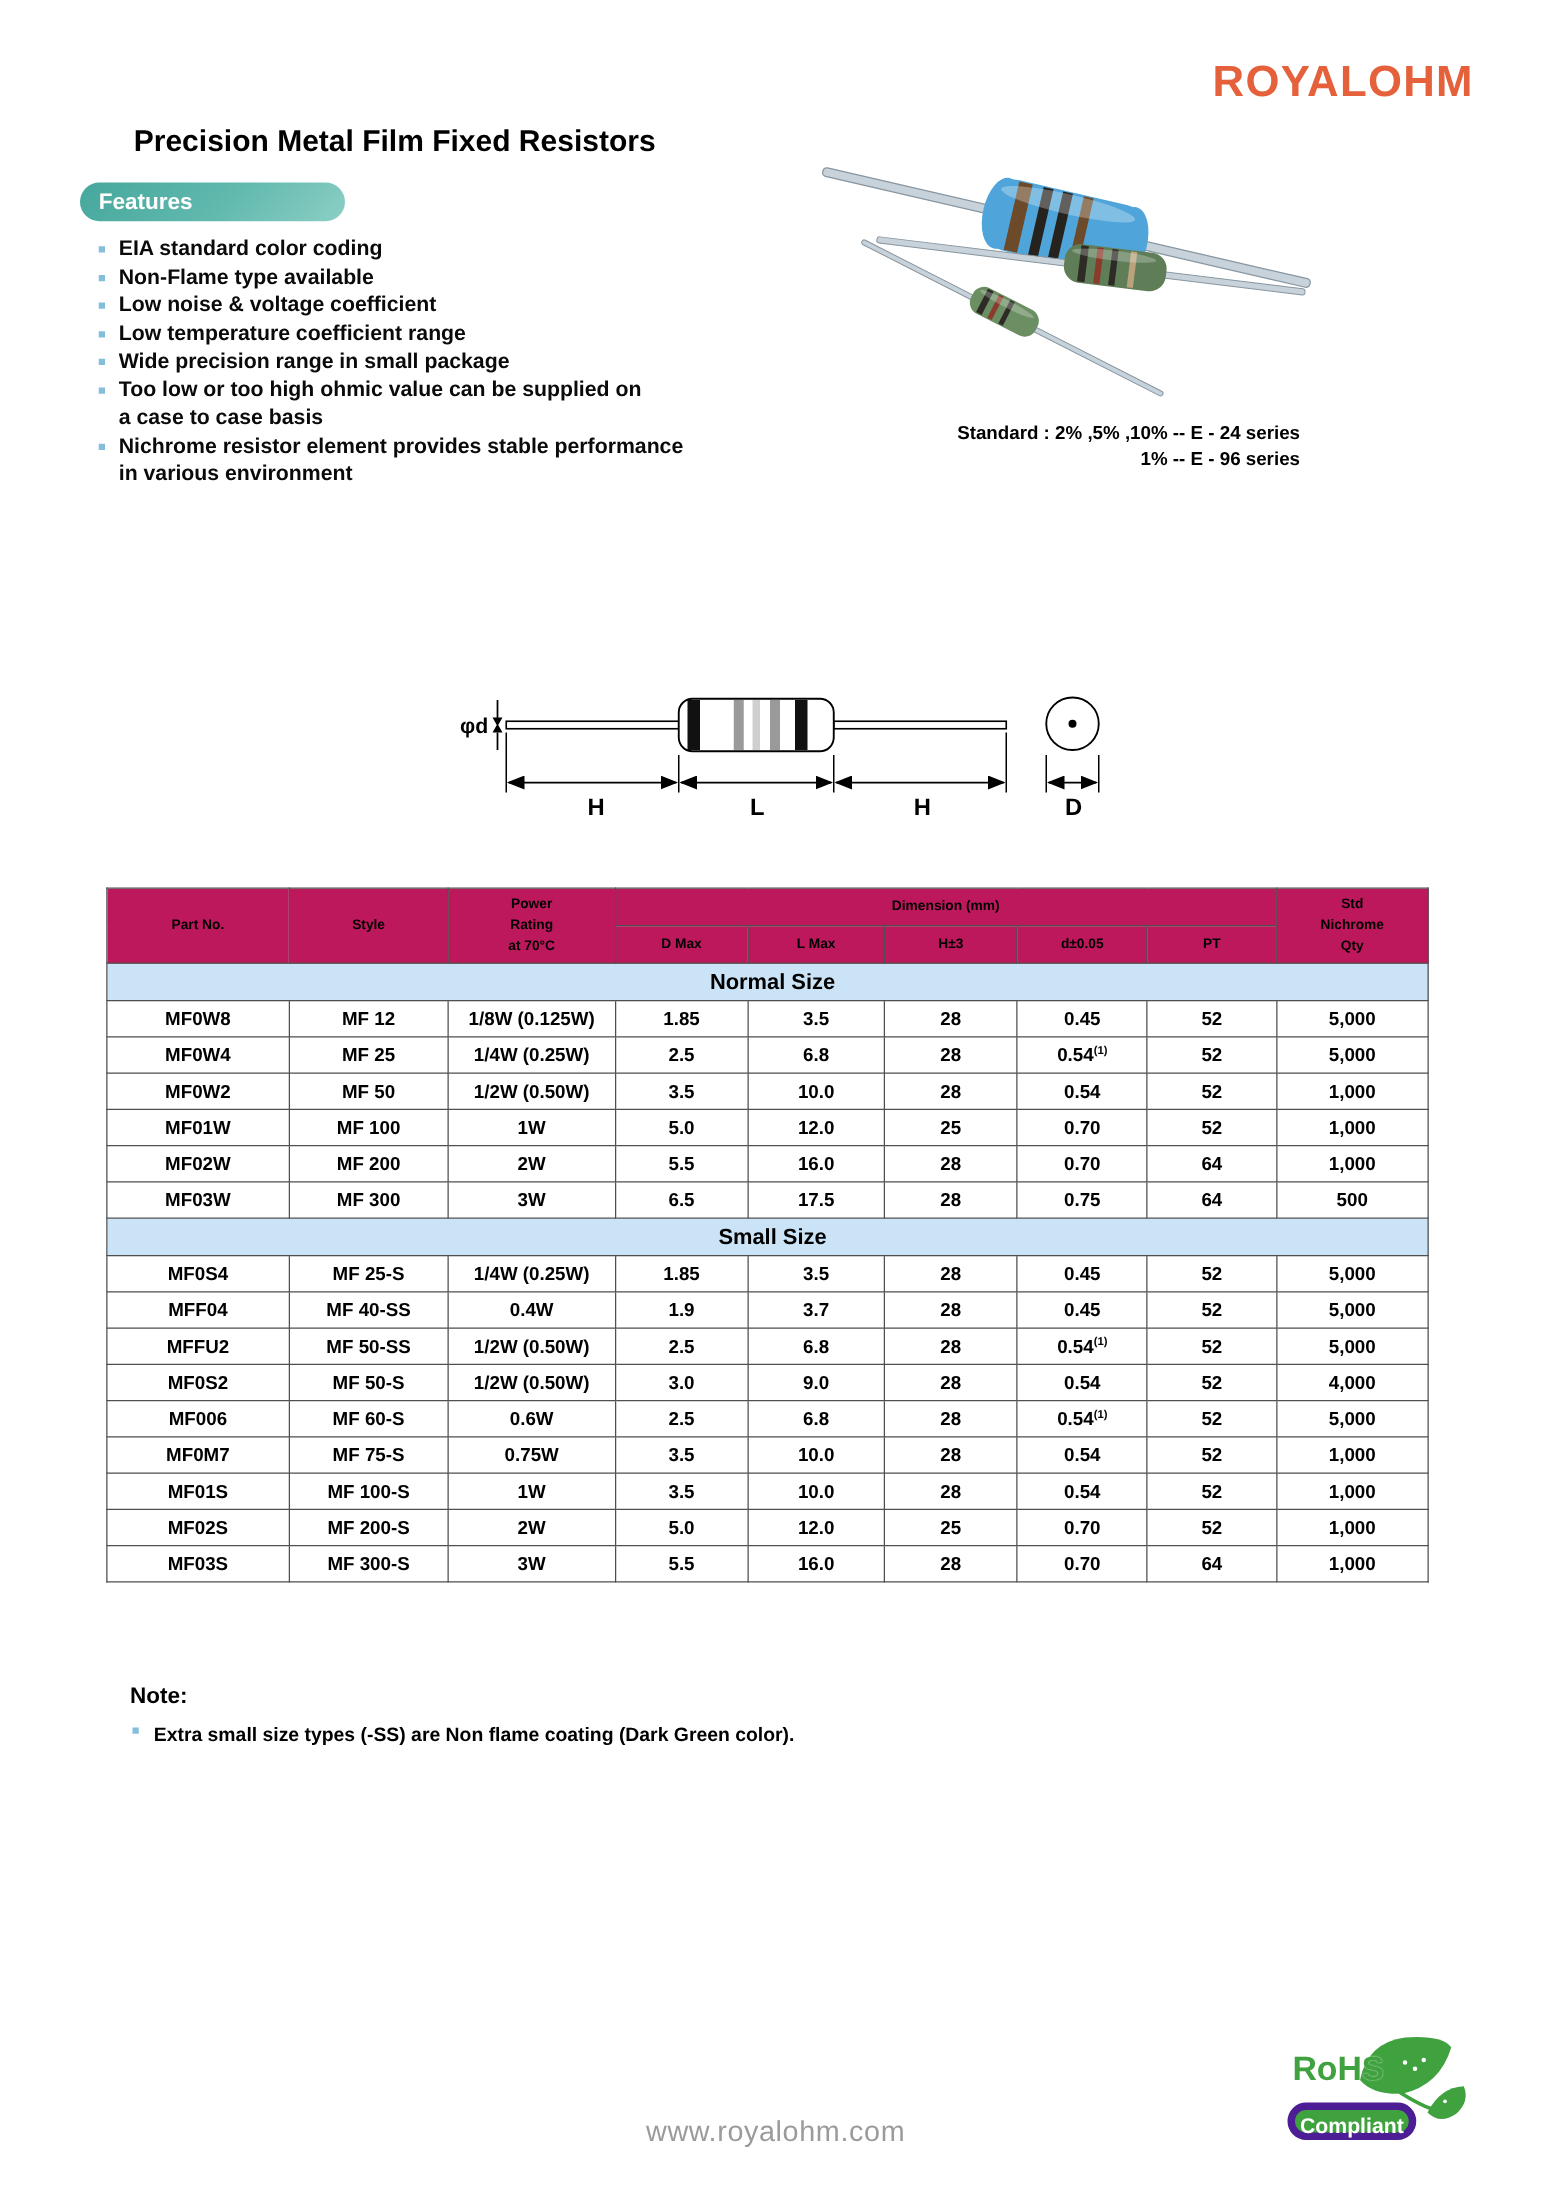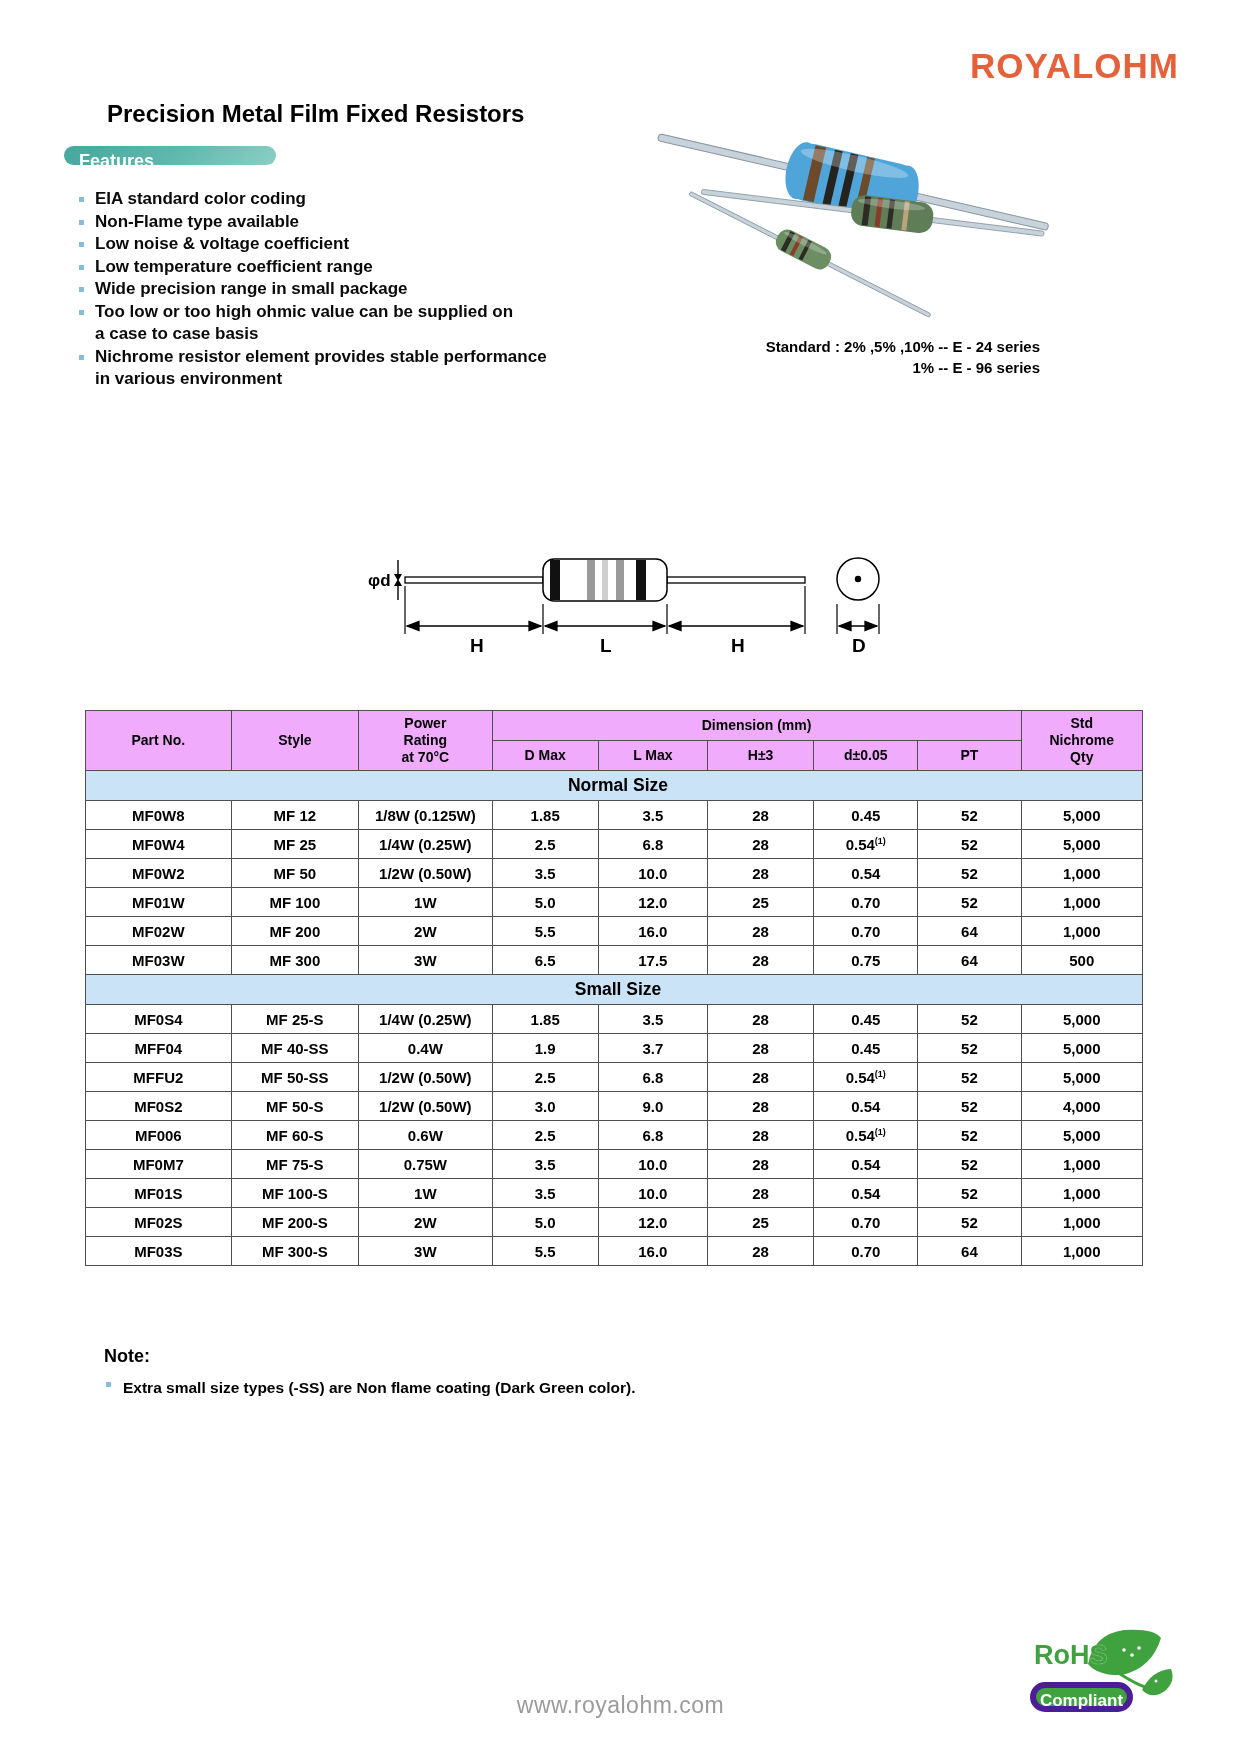--- a/index.html
+++ b/index.html
@@ -12,21 +12,21 @@
   .logo {
     position:absolute; top:46px; right:62px;
     font-size:35px; font-weight:800; letter-spacing:1px;
     color:#e5613b;
   }
   .page-title {
     position:absolute; left:76px; top:100px;
     font-size:24px; font-weight:700; color:#000;margin-left:31px;
   }
   .features-pill {
-    position:absolute; left:64px; top:146px; width:212px; height:19px;
+    position:absolute; left:64px; top:146px; width:212px; height:31px;
     border-radius:16px;
     background:linear-gradient(135deg,#45a79c 0%, #62b9ae 55%, #8ccfc5 100%);
     color:#fff; font-size:18px; font-weight:700; line-height:30px;
     padding-left:15px;
   }
   .features-list {
     position:absolute; left:76px; top:188px; width:580px;
     list-style:none;
   }
   .features-list li {
@@ -48,21 +48,21 @@
 
   table.spec {
     position:absolute; left:85px; top:710px; width:1058px;
     border-collapse:collapse; table-layout:fixed;
   }
   table.spec th, table.spec td {
     border:1px solid #4f4f4f; text-align:center; vertical-align:middle;
     font-weight:700; color:#000;
   }
   table.spec thead th {
-    background:#f0abfc; font-size:14px; line-height:17px;
+    background:#be185d; font-size:11px; line-height:17px;
     white-space:pre-line; height:30px;
   }
   table.spec td { font-size:15px; height:29px; }
   table.spec td.section-cell {
     background:#cbe3f6; text-align:center; padding-left:8px;
     font-size:17.5px; height:30px;
   }
   table.spec sup { font-size:9px; vertical-align:super; font-weight:700; }
 
   .note-block { position:absolute; left:104px; top:1346px; width:820px; }

